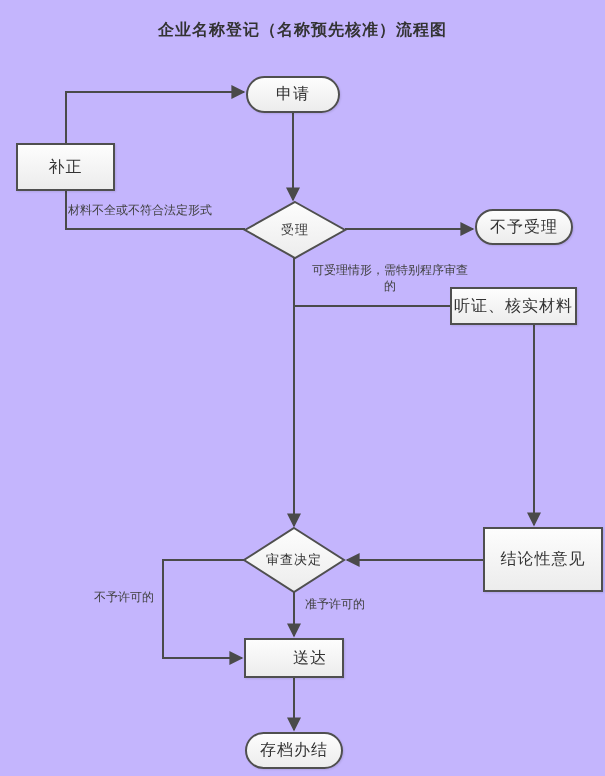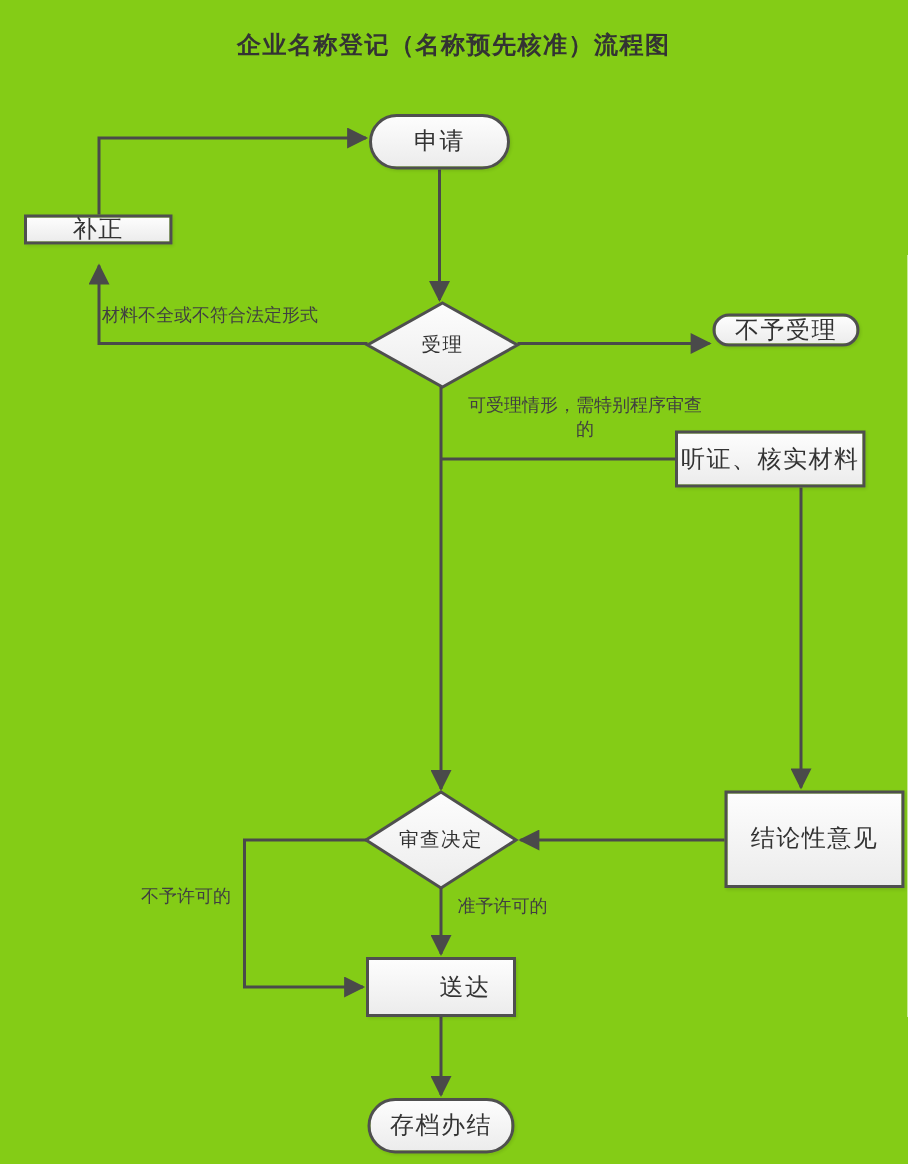--- a/index.html
+++ b/index.html
@@ -1,21 +1,21 @@
 <!DOCTYPE html>
 <html><head>
 <meta charset="utf-8">
 <style>
   html, body { margin: 0; padding: 0; background: #ffffff; }
   body { font-family: "DejaVu Sans", "Liberation Sans", sans-serif; }
   .canvas {
     position: relative;
     width: 605px;
     height: 776px;
-    background: #84cc16;
+    background: #c4b5fd;
     overflow: hidden;
   }
   .title {
     position: absolute;
     top: 20px;
     left: 0;
     width: 100%;
     text-align: center;
     font-size: 16px;
     font-weight: bold;
@@ -56,22 +56,22 @@
     position: absolute;
     font-size: 12px;
     color: #404040;
     line-height: 16px;
     z-index: 2;
   }
   .centered { text-align: center; }
 
   
   .n-apply      { left: 246px; top: 76px;  width: 94px;  height: 37px; }
-  .n-correction { left: 16px;  top: 143px; width: 99px;  height: 20px; }
-  .n-reject     { left: 475px; top: 209px; width: 98px;  height: 22px; }
+  .n-correction { left: 16px;  top: 143px; width: 99px;  height: 48px; }
+  .n-reject     { left: 475px; top: 209px; width: 98px;  height: 36px; }
   .n-hearing    { left: 450px; top: 287px; width: 127px; height: 38px; }
   .n-conclusion { left: 483px; top: 527px; width: 120px; height: 65px; }
   .n-delivery   { left: 244px; top: 638px; width: 100px; height: 40px; padding-left: 32px; }
   .n-archive    { left: 245px; top: 732px; width: 98px;  height: 37px; }
 
   .l-acceptance { left: 245px; top: 221px; width: 100px; }
   .l-review     { left: 244px; top: 551px; width: 100px; }
 
   .e-incomplete { left: 68px;  top: 202px; width: 172px; white-space: nowrap; }
   .e-scope      { left: 341px; top: 184px; width: 132px; }

